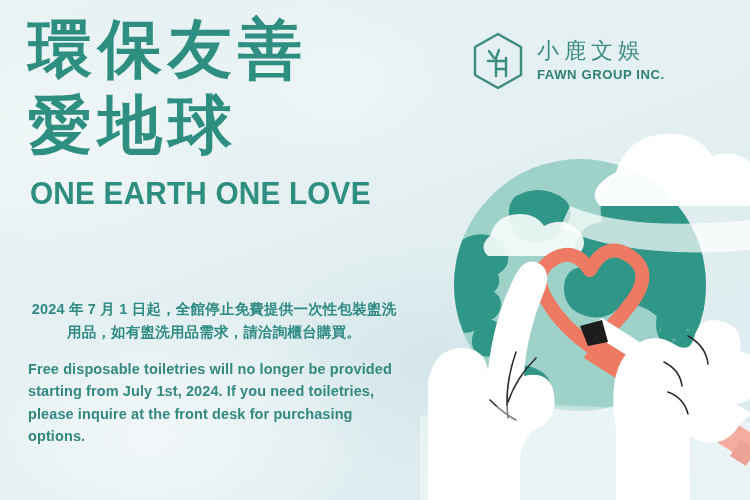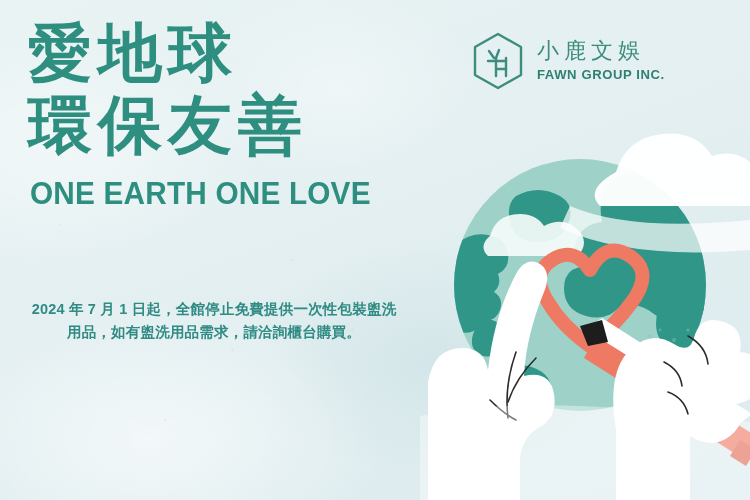--- a/index.html
+++ b/index.html
@@ -249,22 +249,23 @@
         <path d="M26 38 L36 38"></path>
       </g>
     </svg>
     <span class="logo-text">
       <span class="logo-cn">小鹿文娛</span>
       <span class="logo-en">FAWN GROUP INC.</span>
     </span>
   </div>
 
   <div class="headings">
+    <h1 class="title-cn">環保友善</h1>
     <h1 class="title-cn line2">愛地球</h1>
-    <h1 class="title-cn">環保友善</h1>
     <div class="title-en">ONE EARTH ONE LOVE</div>
   </div>
 
   <div class="body-copy">
     <p class="para para-cn">2024 年 7 月 1 日起，全館停止免費提供一次性包裝盥洗用品，如有盥洗用品需求，請洽詢櫃台購買。</p>
+    <p class="para para-en">Free disposable toiletries will no longer be provided starting from July 1st, 2024. If you need toiletries, please inquire at the front desk for purchasing options.</p>
   </div>
 
 </div>
 
 </body></html>

